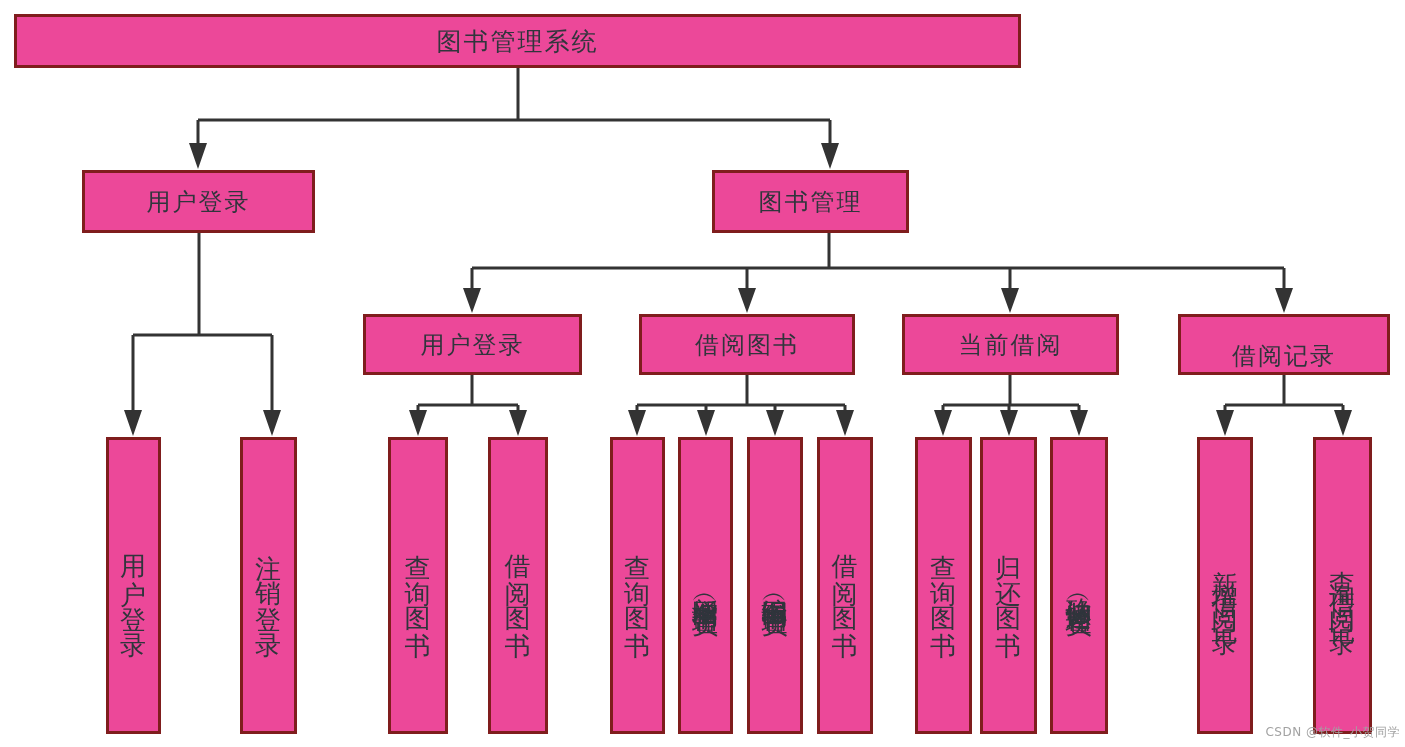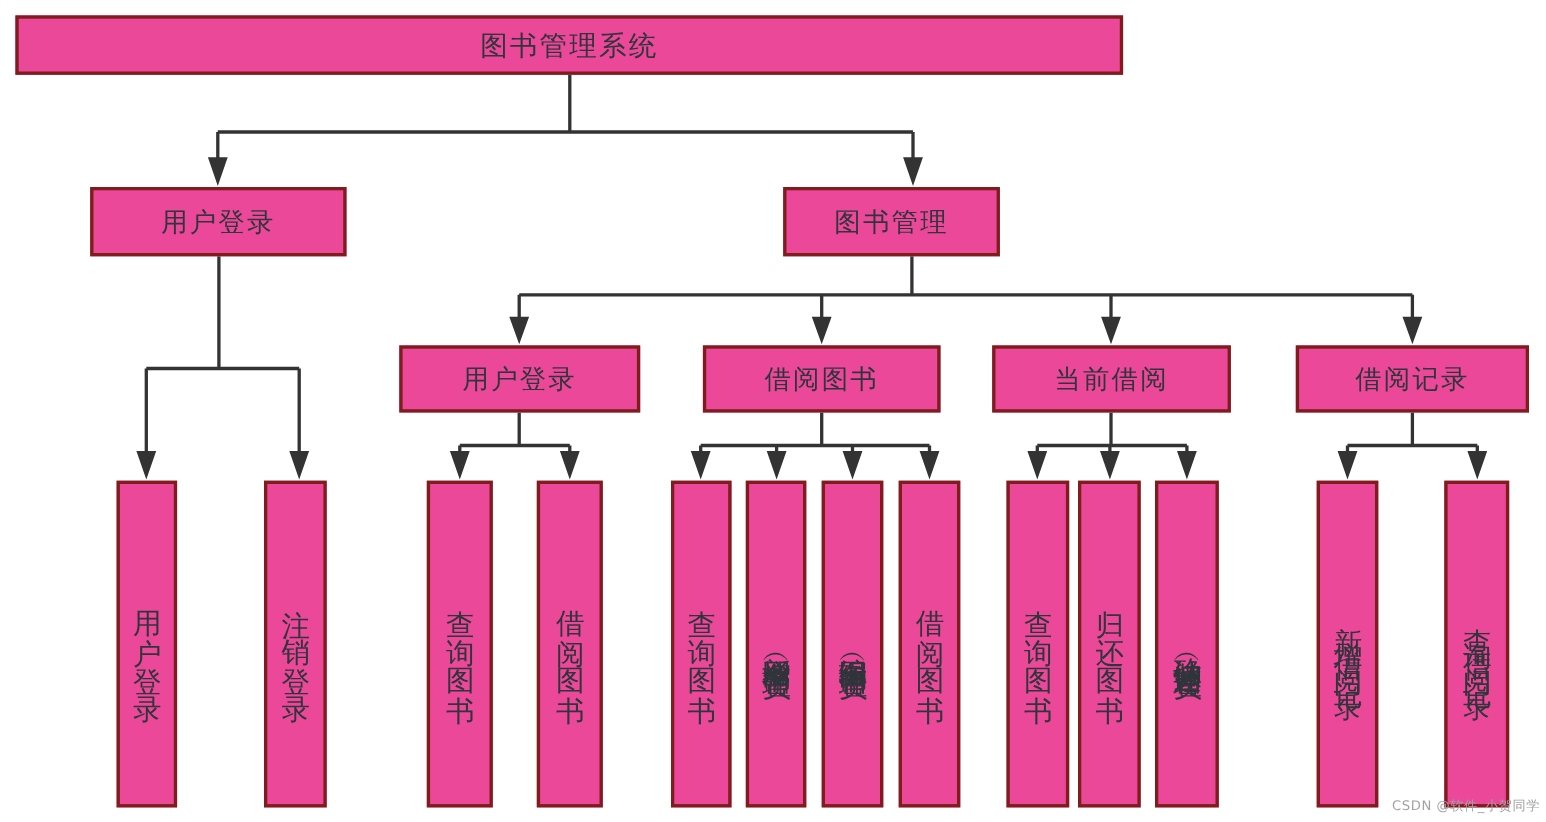--- a/index.html
+++ b/index.html
@@ -68,21 +68,21 @@
 
   <div class="node h-node" style="left:363px; top:314px; width:219px; height:61px;">
     <span>用户登录</span>
   </div>
   <div class="node h-node" style="left:639px; top:314px; width:216px; height:61px;">
     <span>借阅图书</span>
   </div>
   <div class="node h-node" style="left:902px; top:314px; width:217px; height:61px;align-items:center;">
     <span>当前借阅</span>
   </div>
-  <div class="node h-node" style="left:1178px; top:314px; width:212px; height:61px;">
+  <div class="node h-node" style="left:1178px; top:314px; width:212px; height:61px;align-items:flex-end;">
     <span>借阅记录</span>
   </div>
 
   <div class="node" style="left:106px; top:437px; width:55px; height:297px;">
     <span class="v-label" style="letter-spacing: 26px;">用户登录</span>
   </div>
   <div class="node" style="left:240px; top:437px; width:57px; height:297px;">
     <span class="v-label" style="letter-spacing: 26px;">注销登录</span>
   </div>
   <div class="node" style="left:388px; top:437px; width:60px; height:297px;">

